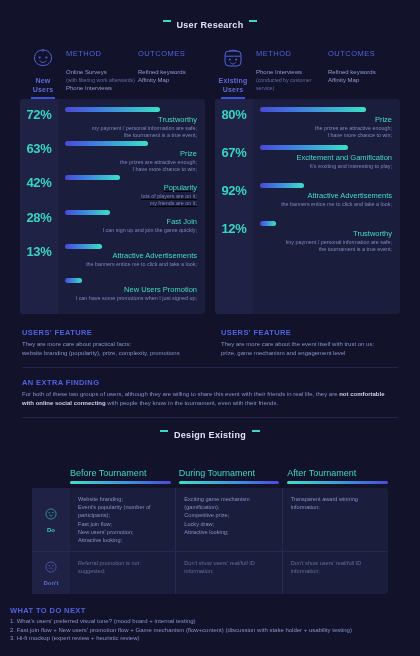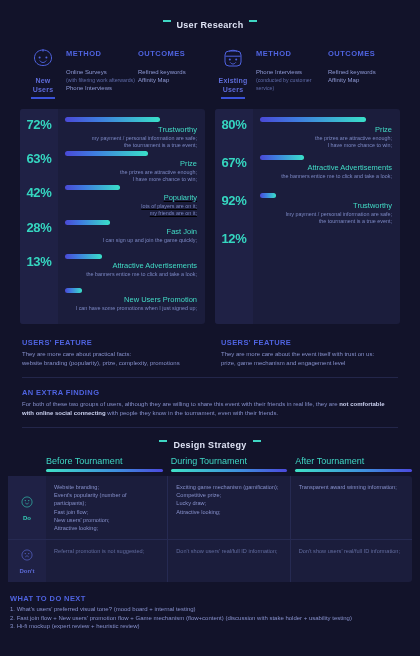--- a/index.html
+++ b/index.html
@@ -24,28 +24,28 @@
   .rh-col { display: flex; flex: 1; gap: 0; }
   .persona { width: 46px; text-align: center; flex: 0 0 46px; }
   .persona .face { width: 26px; height: 26px; margin: 0 auto 3px; }
   .persona .pname {
     color: #5d6bd8; font-size: 7px; line-height: 9px; font-weight: bold;
     letter-spacing: .2px;
   }
   .persona .uline { width: 24px; height: 2px; background: #3a52d8; margin: 3px auto 0; }
   .mo-block { flex: 1; padding-top: 2px; }
   .mo-title {
-    color: #4f63e0; font-size: 7.5px; font-weight: bold; letter-spacing: .5px;
+    color: #4f63e0; font-size: 7.5px; font-weight: normal; letter-spacing: .5px;
     margin-bottom: 10px;
   }
   .mo-line { color: #8f9ad6; font-size: 6px; line-height: 8.2px; }
   .mo-line.sub { color: #5e6aa8; font-size: 5.2px; }
 
   
-  .panels { display: flex; gap: 10px; padding: 0 20px; margin-top: 10px; }
+  .panels { display: flex; gap: 10px; padding: 0 20px; margin-top: 0; }
   .panel {
     flex: 1; background: #1b1d3c; border-radius: 3px;
     display: flex; min-height: 215px; position: relative;
   }
   .panel-left { width: 38px; flex: 0 0 38px; background:#1f2145; border-radius:3px 0 0 3px; }
   .panel-right { flex: 1; position: relative; text-align: right; }
   .pct-col { display: flex; flex-direction: column; padding-top: 8px; }
   .pct {
     color: #35d6c0; font-size: 13px; font-weight: bold; text-align: center;
     letter-spacing: -.3px;
@@ -66,21 +66,21 @@
     color: #4f63e0; font-size: 7.5px; font-weight: bold; letter-spacing: .4px;
     margin-bottom: 3px;
   }
   .find-body { color: #8791cc; font-size: 6px; line-height: 8.5px; }
   .hr { height: 1px; background: #23264a; margin: 10px 22px 0; }
   .extra { padding: 0 22px; margin-top: 10px; }
   .extra-body { color: #8791cc; font-size: 6px; line-height: 8.5px; }
   .extra-body b { color: #c9cfee; }
 
   
-  .strategy { padding: 0 8px; margin-top: 6px; }
+  .strategy { padding: 0 32px; margin-top: 28px; }
   .st-headrow { display: flex; margin-left: 38px; gap: 8px; }
   .st-head { flex: 1; }
   .st-head-label { color: #3fd6c4; font-size: 9px; margin-bottom: 3px; }
   .st-head-bar {
     height: 3px; border-radius: 2px;
     background: linear-gradient(90deg,#3fe0c6 0%,#3f8fdf 60%,#4b49dc 100%);
   }
   .st-body { background: #1b1d3c; border-radius: 3px; margin-top: 4px; display: flex; flex-direction: column; }
   .st-row { display: flex; }
   .st-row + .st-row { border-top: 1px solid #262a52; }
@@ -247,20 +247,27 @@
         <div class="rows" id="rows-1">
             <div class="row" style="height: 38px;">
               <div class="bar" style="width: 80%;"></div>
               <div class="r-title">Prize</div>
               <div class="r-desc">
                 <div>the prizes are attractive enough;</div>
                 <div>I have more chance to win;</div>
               </div>
             </div>
             <div class="row" style="height: 38px;">
+              <div class="bar" style="width: 67%;"></div>
+              <div class="r-title">Excitement and Gamification</div>
+              <div class="r-desc">
+                <div>It's exciting and interesting to play;</div>
+              </div>
+            </div>
+            <div class="row" style="height: 38px;">
               <div class="bar" style="width: 33%;"></div>
               <div class="r-title">Attractive Advertisements</div>
               <div class="r-desc">
                 <div>the banners entice me to click and take a look;</div>
               </div>
             </div>
             <div class="row" style="height: 38px;">
               <div class="bar" style="width: 12%;"></div>
               <div class="r-title">Trustworthy</div>
               <div class="r-desc">
@@ -292,21 +299,21 @@
     <div class="find-title">AN EXTRA FINDING</div>
     <div class="extra-body">
       <span>For both of these two groups of users, although they are willing to share this event with their friends in real life, they are </span><b>not comfortable with online social connecting</b><span> with people they know in the tournament, even with their friends.</span>
     </div>
   </div>
 
   <div class="hr"></div>
 
   <div style="margin-top:12px;" class="sec-title">
     <span class="dash"></span>
-    <span>Design Strategy</span>
+    <span>Design Existing</span>
     <span class="dash"></span>
   </div>
 
   <div class="strategy">
     <div class="st-headrow" id="st-head">
         <div class="st-head">
           <div class="st-head-label">Before Tournament</div>
           <div class="st-head-bar"></div>
         </div>
         <div class="st-head">

